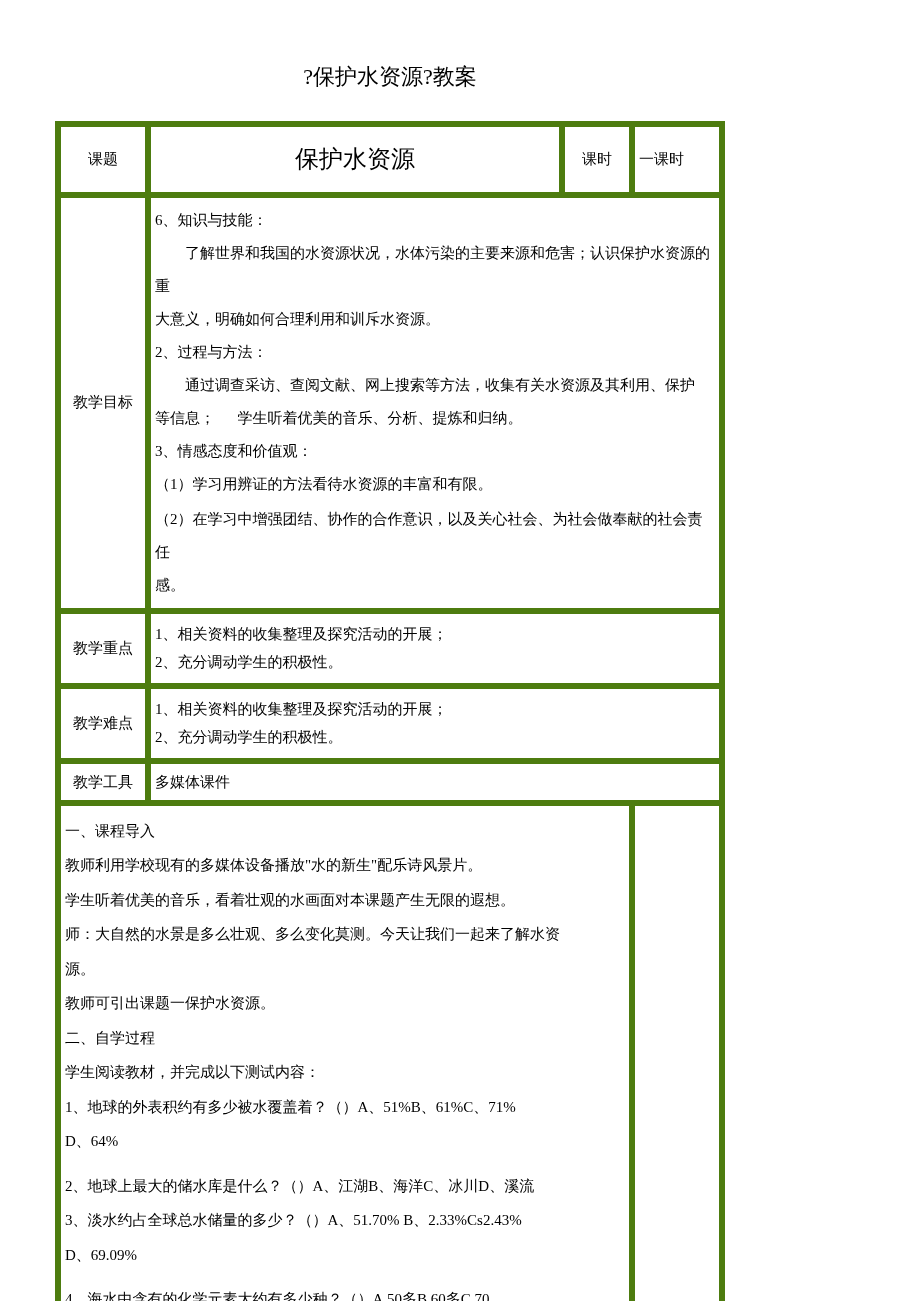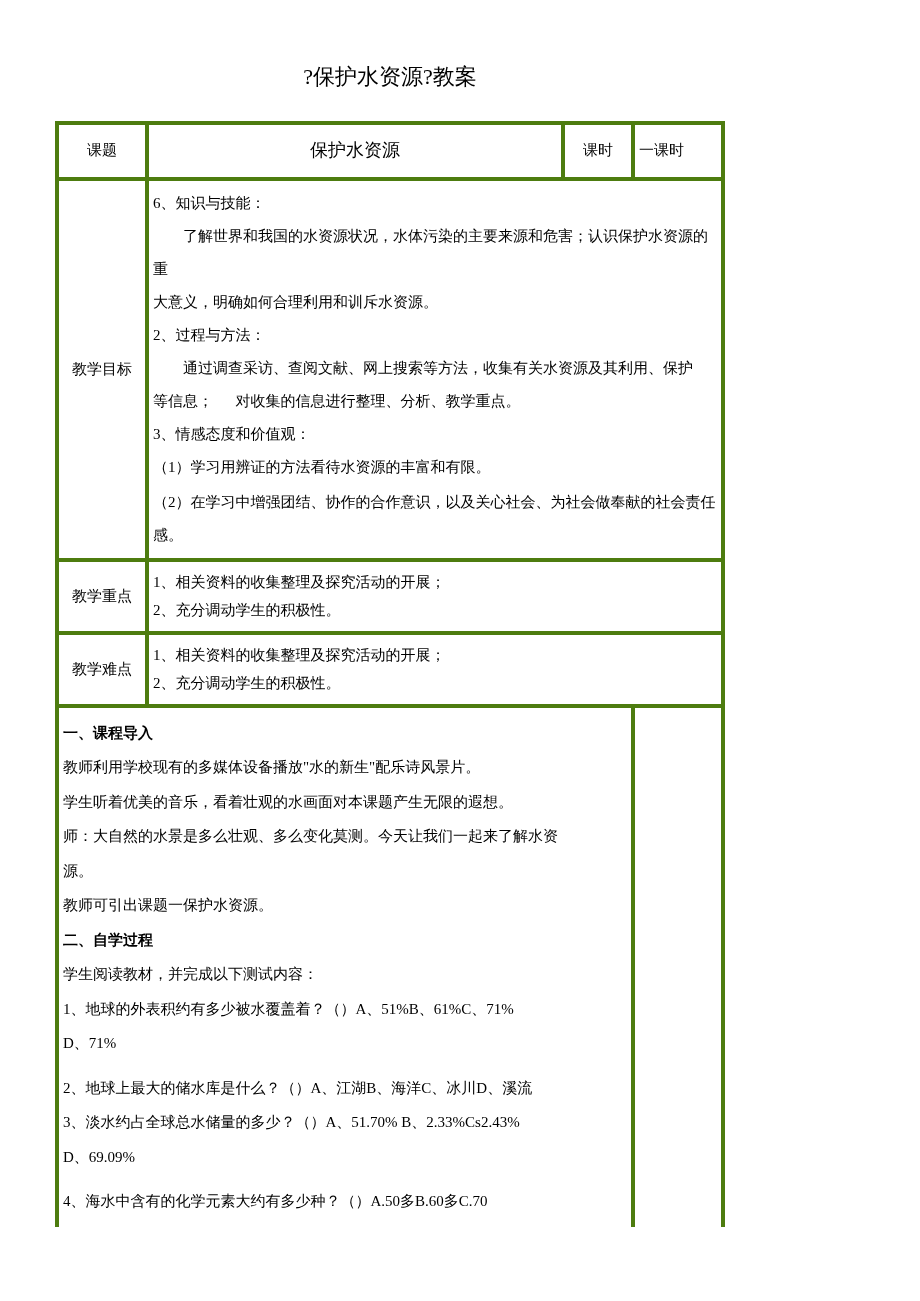--- a/index.html
+++ b/index.html
@@ -21,33 +21,33 @@
     text-align: center;
     font-size: 22px;
     margin-bottom: 28px;
   }
   table {
     border-collapse: collapse;
     width: 100%;
     table-layout: fixed;
   }
   td {
-    border: 4px solid #4d7c0f;
+    border: 6px solid #4d7c0f;
     vertical-align: top;
     padding: 6px 4px;
     line-height: 2.2;
   }
   .label-cell {
     text-align: center;
     vertical-align: middle;
     width: 90px;
   }
   .header-middle {
     text-align: center;
-    font-size: 18px;
+    font-size: 24px;
   }
   .small-col {
     text-align: center;
     vertical-align: middle;
     width: 70px;
   }
   .wide-col {
     width: 90px;
     vertical-align: middle;
   }
@@ -59,21 +59,21 @@
     text-indent: 2em;
   }
   .center {
     text-align: center;
   }
   .process-left {
     line-height: 2.3;
     padding: 8px 4px;
   }
   .section-title {
-    font-weight: bold;
+    font-weight: normal;
     text-align: center;
   }
 </style>
 </head>
 <body>
 
 <div class="page">
   <div class="title">?保护水资源?教案</div>
 
   <table>
@@ -94,21 +94,21 @@
 
     <tr>
       <td class="label-cell">教学目标</td>
       <td colspan="3">
         <p class="para">6、知识与技能：</p>
         <p class="para indent">了解世界和我国的水资源状况，水体污染的主要来源和危害；认识保护水资源的重</p>
         <p class="para">大意义，明确如何合理利用和训斥水资源。</p>
         <p class="para">2、过程与方法：</p>
         <p class="para indent">通过调查采访、查阅文献、网上搜索等方法，收集有关水资源及其利用、保护</p>
         <p class="para">
-          <span>等信息；</span>&nbsp;&nbsp;&nbsp;&nbsp;&nbsp;&nbsp;<span>对收集的信息进行整理、分析、教学重点。</span>
+          <span>等信息；</span>&nbsp;&nbsp;&nbsp;&nbsp;&nbsp;&nbsp;<span>学生听着优美的音乐、分析、提炼和归纳。</span>
         </p>
         <p class="para">3、情感态度和价值观：</p>
         <p class="para">（1）学习用辨证的方法看待水资源的丰富和有限。</p>
         <p class="para" style="margin-top:2px">（2）在学习中增强团结、协作的合作意识，以及关心社会、为社会做奉献的社会责任</p>
         <p class="para">感。</p>
       </td>
     </tr>
 
     <tr>
       <td class="label-cell">教学重点</td>
@@ -119,34 +119,38 @@
     </tr>
 
     <tr>
       <td class="label-cell">教学难点</td>
       <td colspan="3" style="line-height:1.9">
         <span>1、相关资料的收集整理及探究活动的开展；</span><br>
         <span>2、充分调动学生的积极性。</span>
       </td>
     </tr>
 
+    <tr>
+      <td class="label-cell" style="line-height:1.6">教学工具</td>
+      <td colspan="3" style="line-height:1.6">多媒体课件</td>
+    </tr>
 
 
     <tr>
       <td colspan="3" class="process-left" style="border-bottom:none">
         <span class="section-title">一、课程导入</span><br>
         <span>教师利用学校现有的多媒体设备播放"水的新生"配乐诗风景片。</span><br>
         <span>学生听着优美的音乐，看着壮观的水画面对本课题产生无限的遐想。</span><br>
         <span>师：大自然的水景是多么壮观、多么变化莫测。今天让我们一起来了解水资</span><br>
         <span>源。</span><br>
         <span>教师可引出课题一保护水资源。</span><br>
         <span class="section-title">二、自学过程</span><br>
         <span>学生阅读教材，并完成以下测试内容：</span><br>
         <span>1、地球的外表积约有多少被水覆盖着？（）A、51%B、61%C、71%</span><br>
-        <span>D、71%</span><br>
+        <span>D、64%</span><br>
         <div style="height:10px"></div>
         <span>2、地球上最大的储水库是什么？（）A、江湖B、海洋C、冰川D、溪流</span><br>
         <span>3、淡水约占全球总水储量的多少？（）A、51.70%  B、2.33%Cs2.43%</span><br>
         <span>D、69.09%</span><br>
         <div style="height:10px"></div>
         <span>4、海水中含有的化学元素大约有多少种？（）A.50多B.60多C.70</span>
       </td>
       <td style="border-bottom:none"></td>
     </tr>
 

